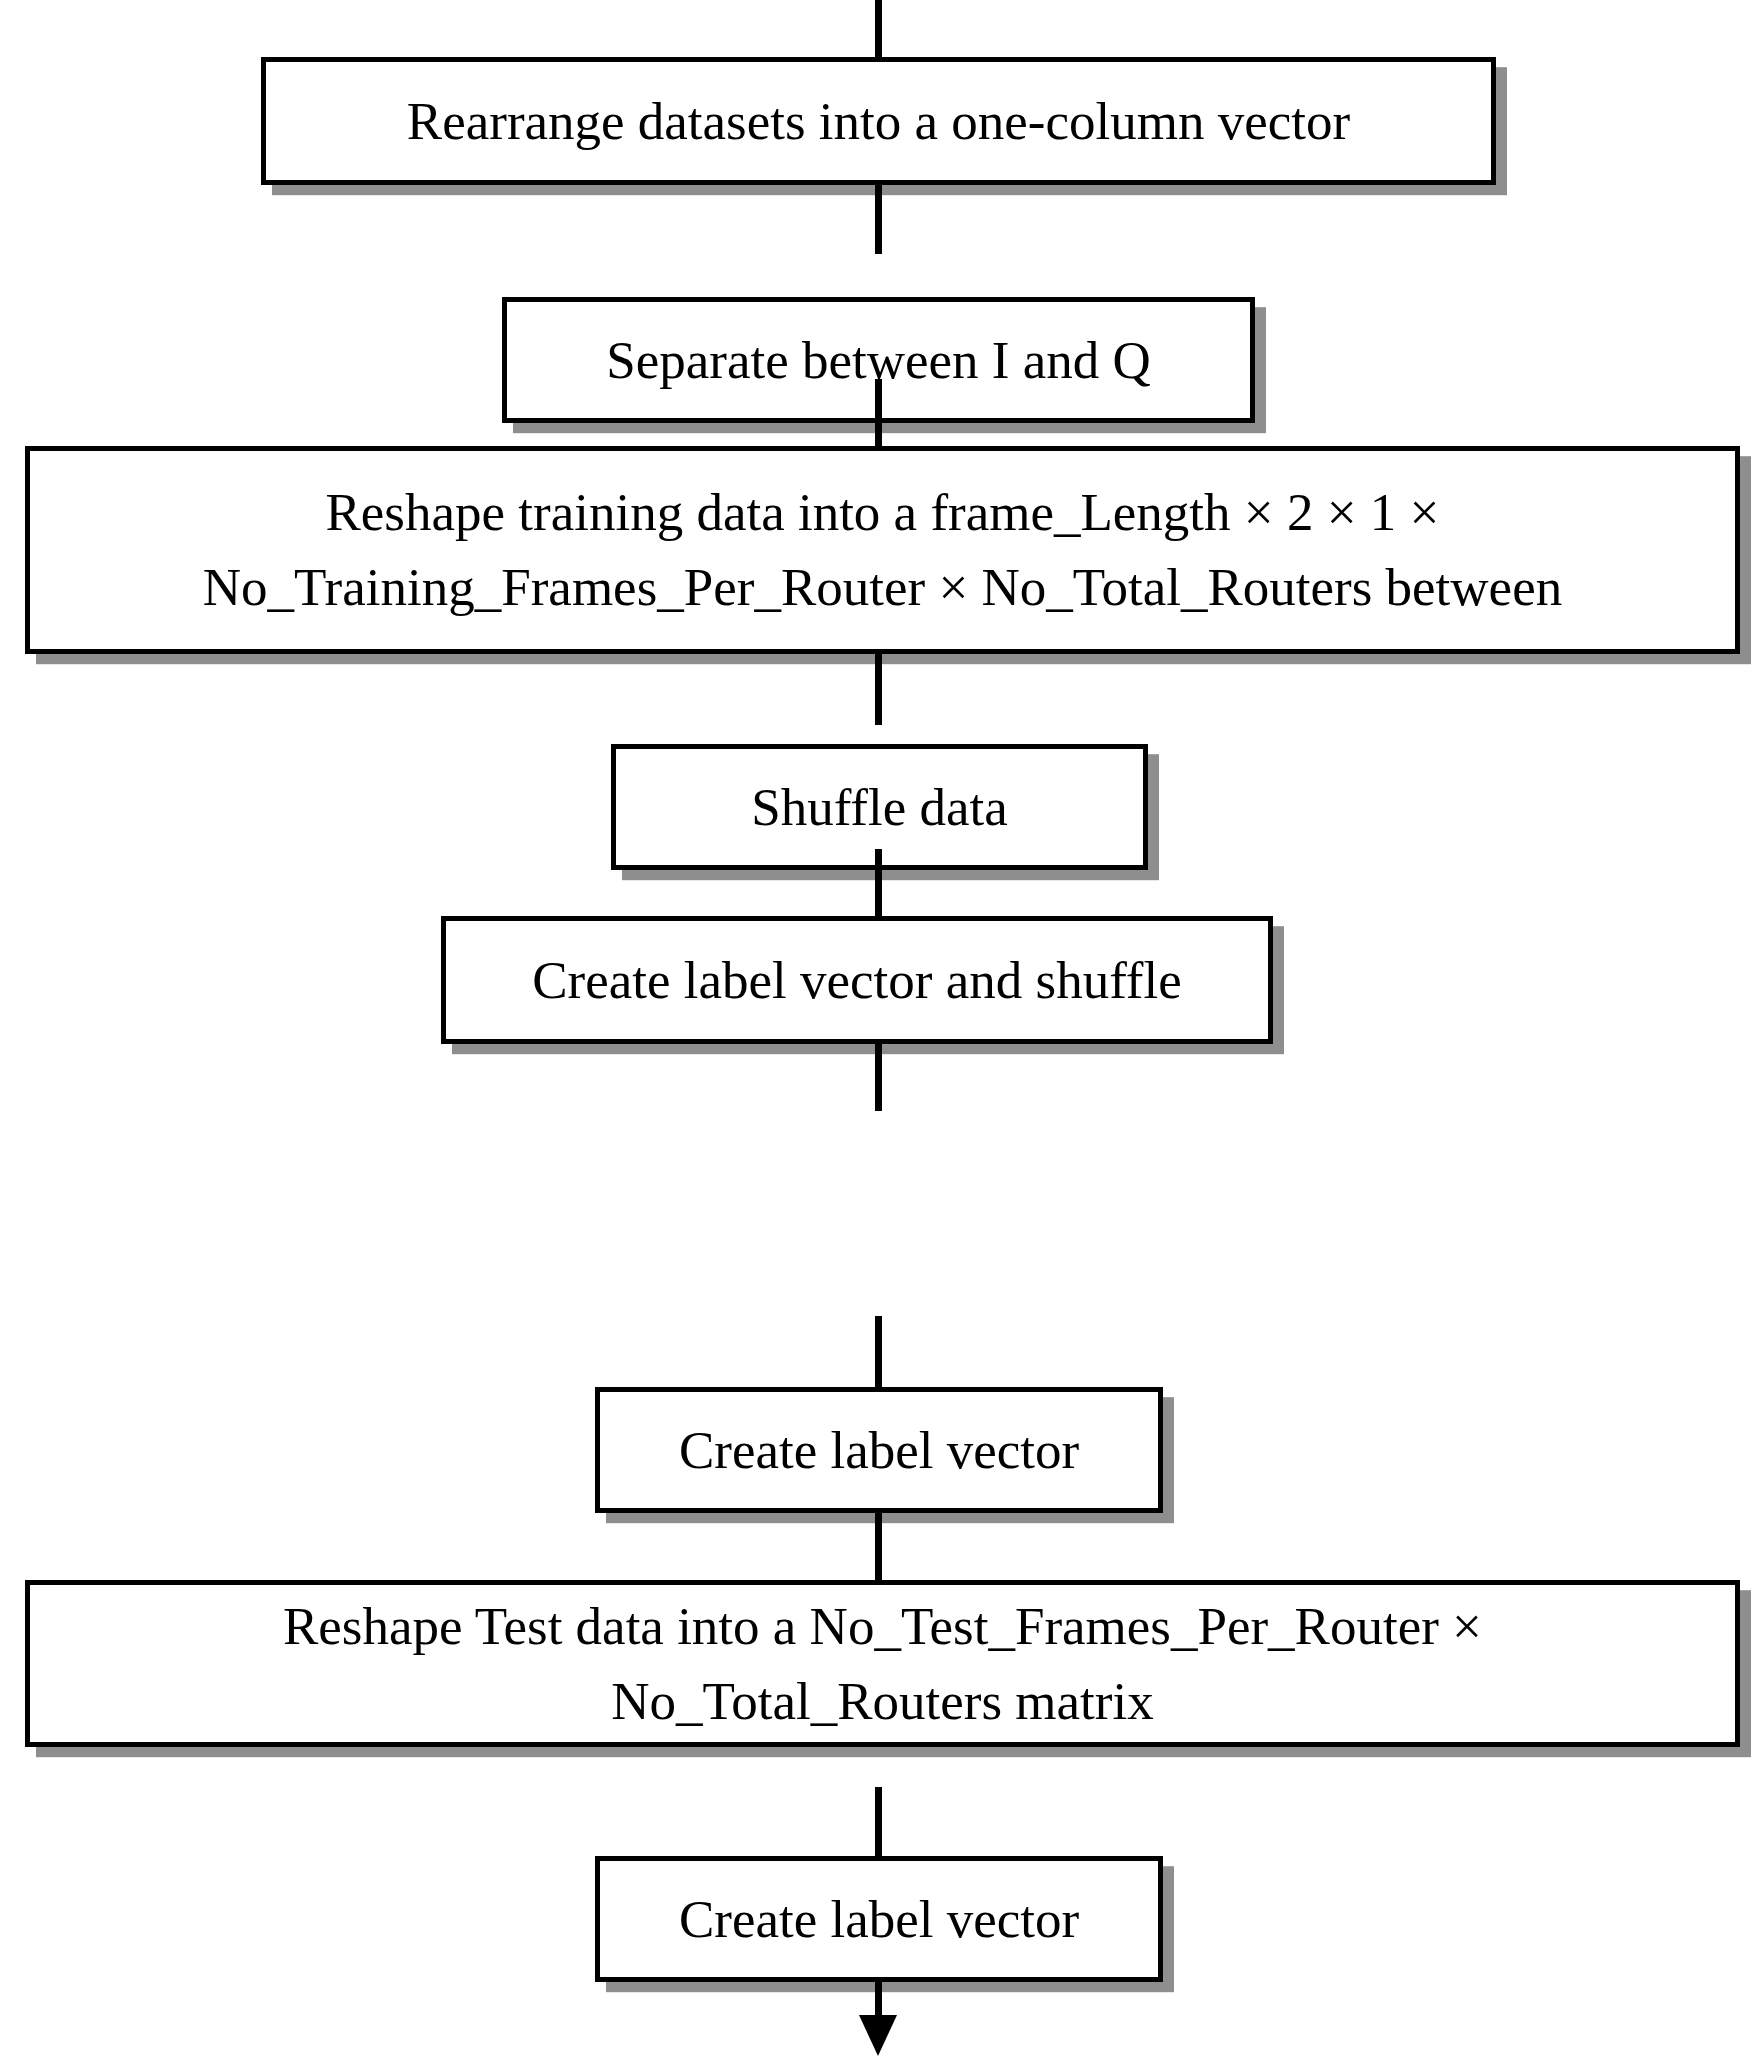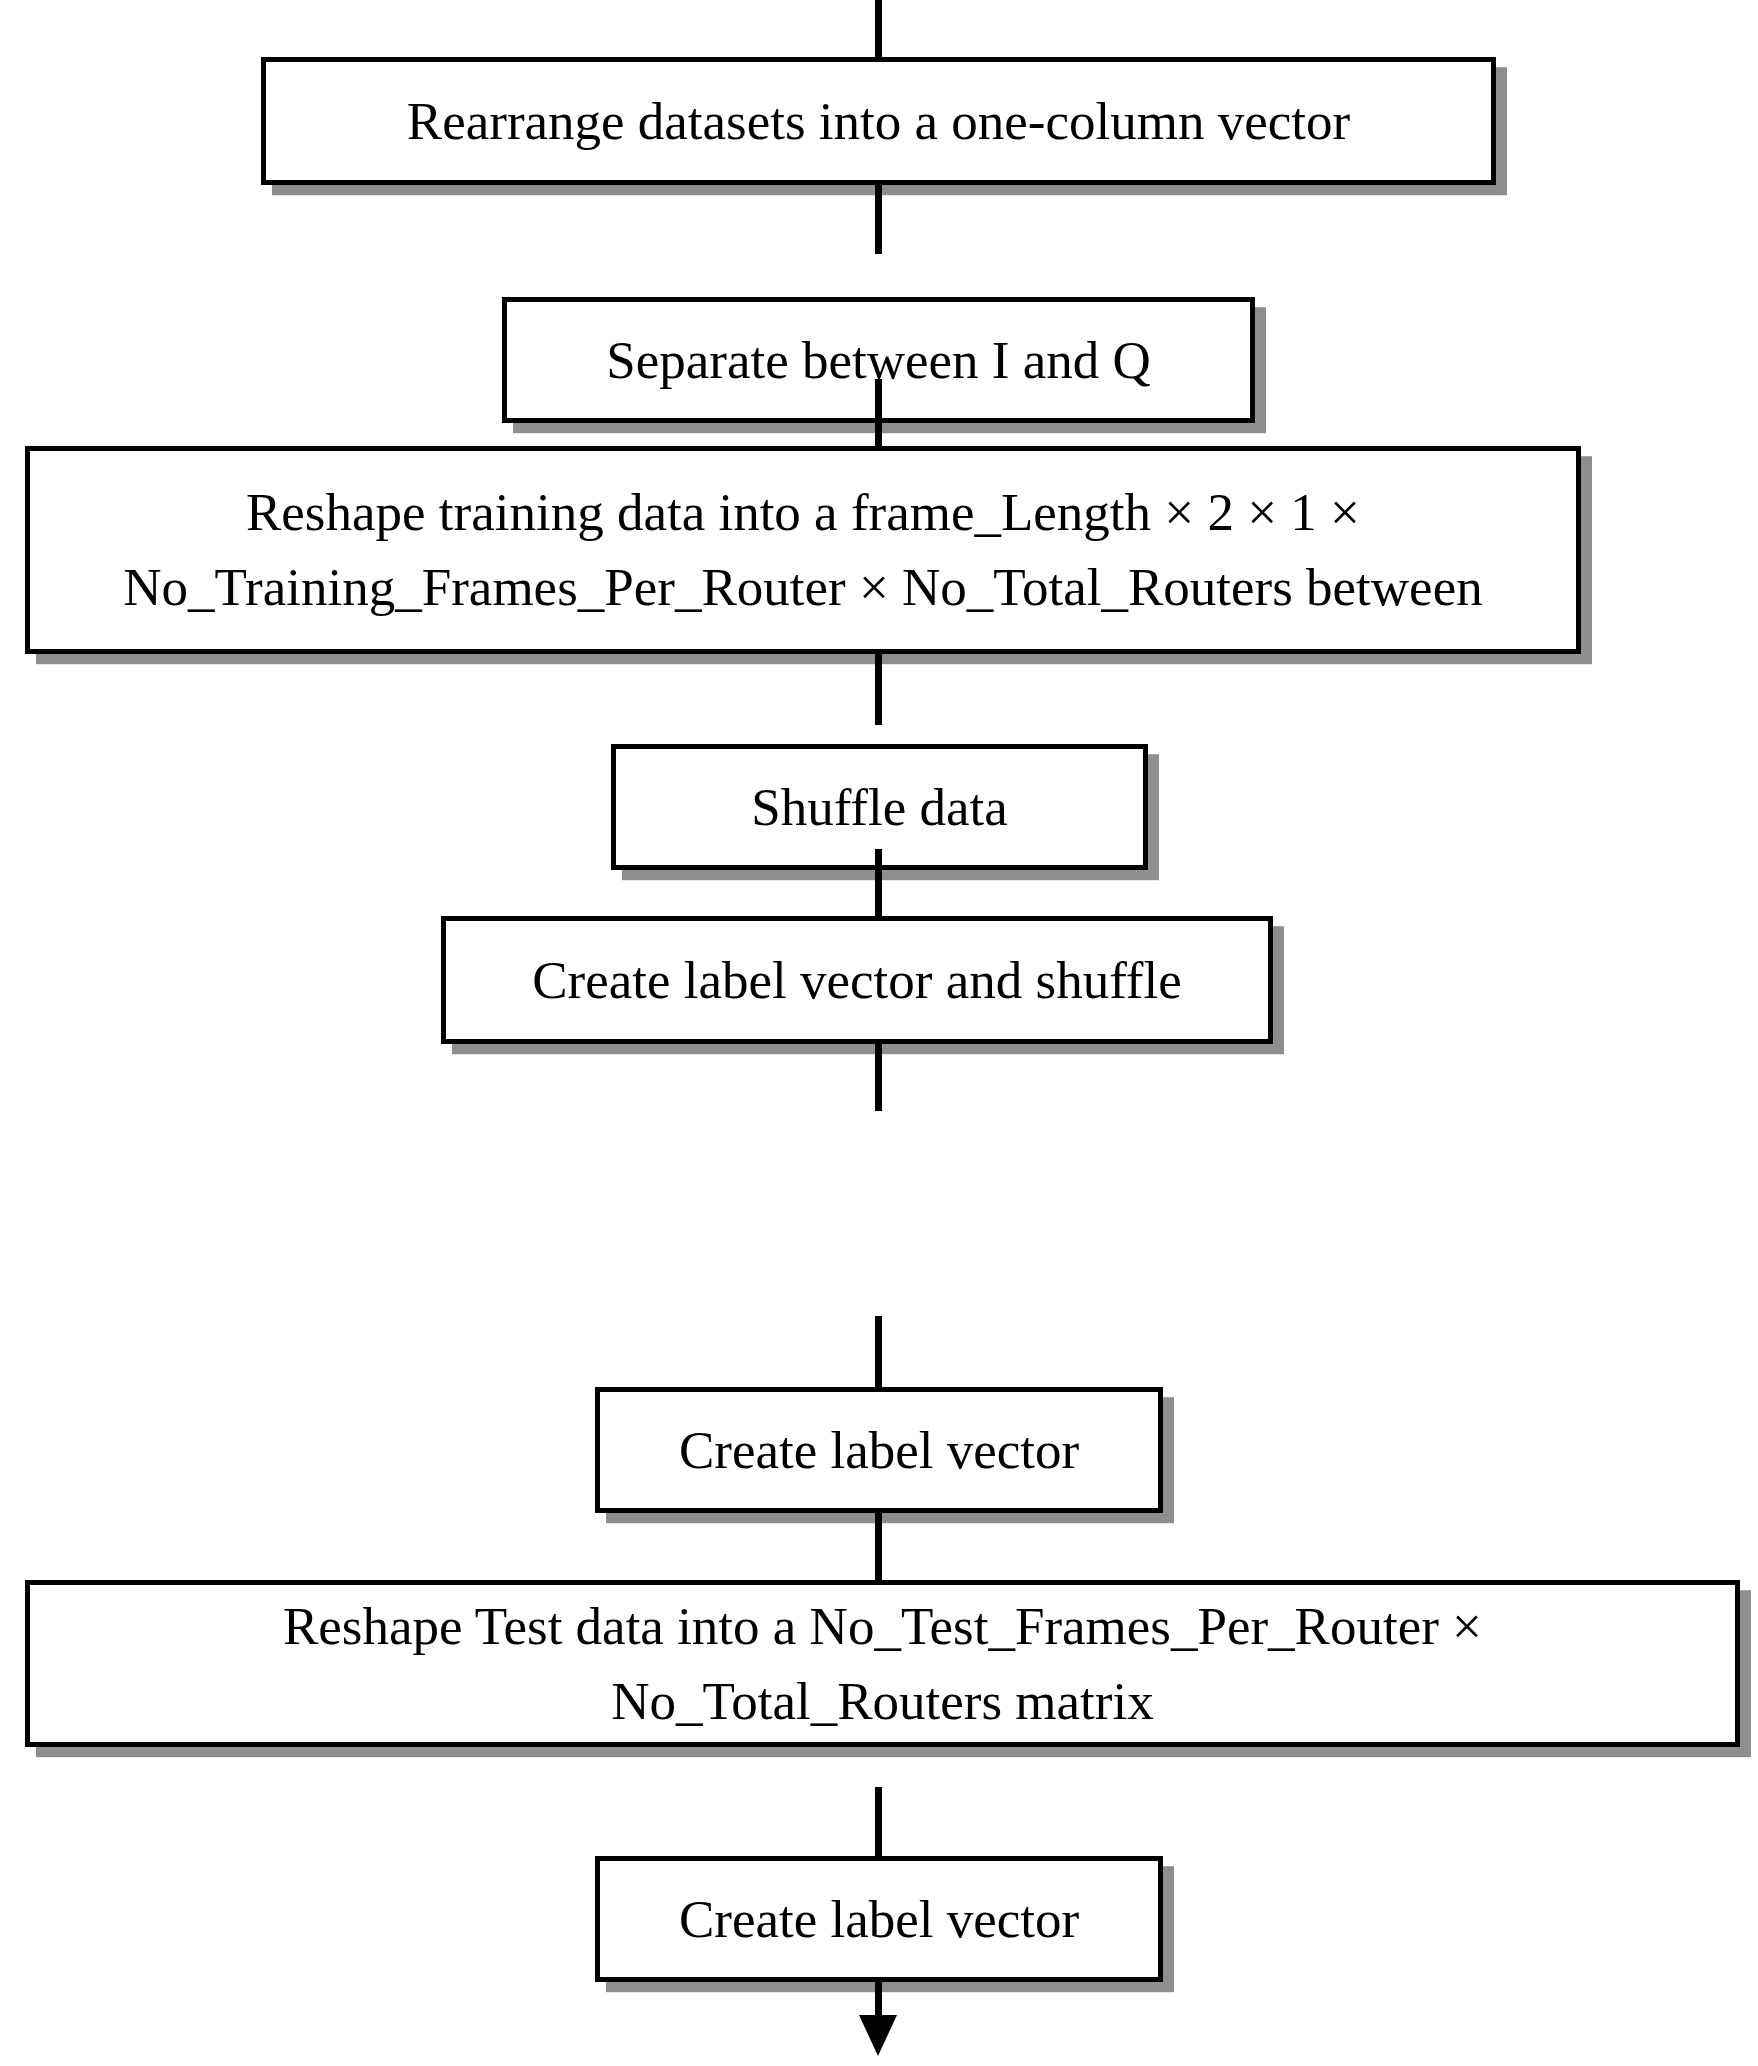--- a/index.html
+++ b/index.html
@@ -59,21 +59,21 @@
   </div>
 
   <div class="conn" style="left:875px; top:185px; height:69px;"></div>
 
   <div class="node" style="left:502px; top:253px; width:753px; height:126px;margin-top:44px;">
     <div class="node-line">Separate between I and Q</div>
   </div>
 
   <div class="conn" style="left:875px; top:379px; height:67px;"></div>
 
-  <div class="node" style="left:25px; top:446px; width:1556px; height:208px;">
+  <div class="node" style="left:25px; top:446px; width:1715px; height:208px;">
     <div class="node-line">Reshape training data into a frame_Length × 2 × 1 ×</div>
     <div class="node-line">No_Training_Frames_Per_Router × No_Total_Routers between</div>
   </div>
 
   <div class="conn" style="left:875px; top:654px; height:71px;"></div>
 
   <div class="node" style="left:611px; top:744px; width:537px; height:126px;">
     <div class="node-line">Shuffle data</div>
   </div>
 

